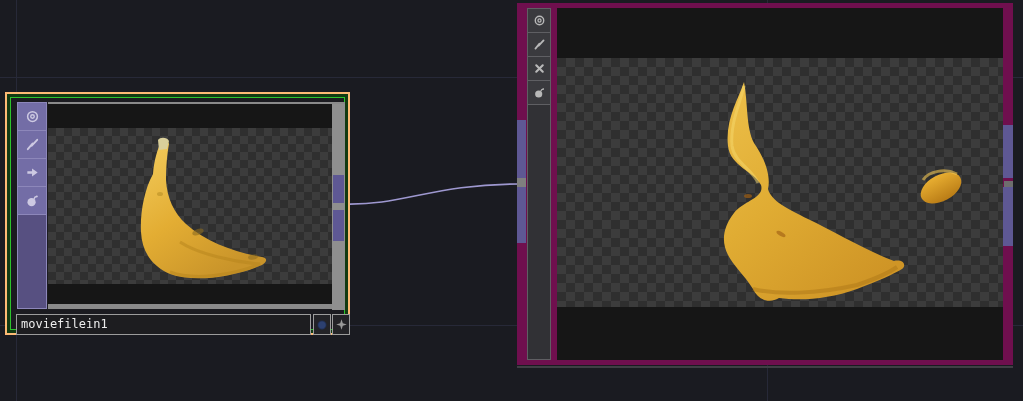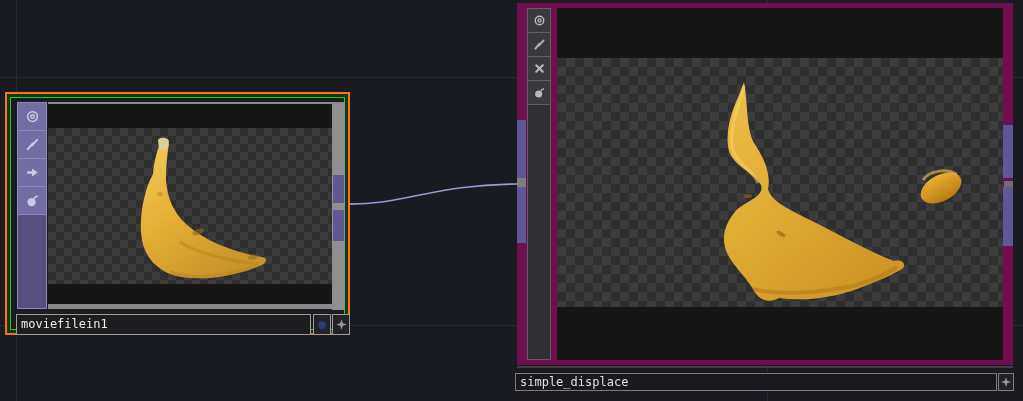--- a/index.html
+++ b/index.html
@@ -4,21 +4,21 @@
 <style>
   html,body{margin:0;padding:0;background:#101014;}
   .stage{position:relative;width:1023px;height:401px;overflow:hidden;
          background:#1a1b21;font-family:"DejaVu Sans Mono","Liberation Mono",monospace;}
   .abs{position:absolute;}
   .gridline-v{position:absolute;top:0;bottom:0;width:1px;background:#272938;}
   .gridline-h{position:absolute;left:0;right:0;height:1px;background:#272938;}
 
   
   .node-left{position:absolute;left:5px;top:92px;width:345px;height:243px;
-             background:#123a12;border:2px solid #f97316;box-sizing:border-box;}
+             background:#123a12;border:2px solid #fdba74;box-sizing:border-box;}
   .node-left-inner{position:absolute;left:3px;top:3px;right:3px;bottom:3px;
              border:1px solid #2cc42c;background:#1b1b20;}
   .tdbar{position:absolute;left:6px;top:4px;width:30px;height:207px;
          background:#575081;border:1px solid #8d87ba;box-sizing:border-box;}
   .tdbar .cell{height:27px;border-bottom:1px solid #8d87ba;background:#736da6;
          display:flex;align-items:center;justify-content:center;color:#cdc9e2;}
   .viewer-frame-l{position:absolute;left:37px;top:4px;width:297px;height:207px;background:#8a8a8a;}
   .viewer-l{position:absolute;left:0px;top:2px;width:284px;height:200px;background:#161616;overflow:hidden;}
   .letter{position:absolute;left:0;right:0;background:#161616;}
   .checker{background-color:#2f2f2f;
@@ -212,22 +212,14 @@
 
     <div class="out-col">
       <div class="conn" style="left:0;width:10px;top:122px;height:53px;"></div>
       <div class="marker" style="left:1px;top:178px;width:9px;height:6px;background:#6e6e6e;"></div>
       <div class="conn" style="left:0;width:10px;top:184px;height:59px;"></div>
     </div>
   </div>
 
   <div class="abs" style="left:517px;top:366px;width:496px;height:2px;background:#3f3f44;"></div>
 
-  <div class="namebar-r">
-    <div class="abs namefield-r" style="left:0;top:0;width:482px;height:18px;">simple_displace</div>
-    <div class="sqbtn" style="left:483px;top:0;width:16px;height:18px;border-color:#7c7c7c;background:#232327;">
-      <svg width="12" height="12" viewBox="0 0 16 16" style="color:#9a9a9a;">
-        <path d="M8 1.5 L9.6 6.4 L14.5 8 L9.6 9.6 L8 14.5 L6.4 9.6 L1.5 8 L6.4 6.4 Z" fill="currentColor"></path>
-      </svg>
-    </div>
-  </div>
 
 </div>
 
 </body></html>

